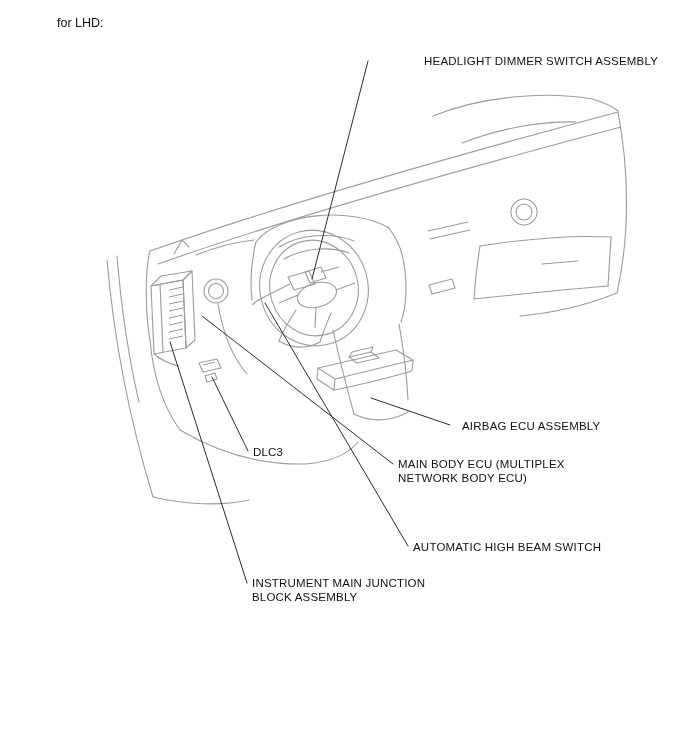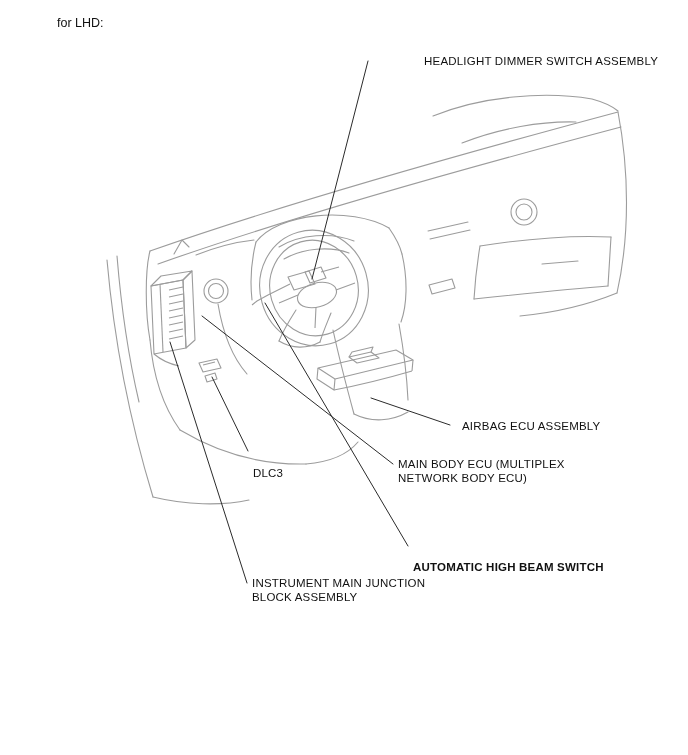--- a/index.html
+++ b/index.html
@@ -34,22 +34,22 @@
     font-size: 11.5px;
     line-height: 14px;
     letter-spacing: 0.2px;
   }
   .callout-line {
     white-space: nowrap;
   }
   .c1 { left: 376px; top: 54px; padding-left: 48px; }
   .c2 { left: 455px; top: 419px; margin-left: 7px; }
   .c3 { left: 398px; top: 457px; }
-  .c4 { left: 253px; top: 466px; }
-  .c5 { left: 413px; top: 560px; font-weight: bold; }
+  .c4 { left: 253px; top: 445px; }
+  .c5 { left: 413px; top: 540px; }
   .c6 { left: 252px; top: 576px; }
 </style>
 </head>
 <body>
 
 <div class="stage">
 
   <div class="variant-label">for LHD:</div>
 
   <svg class="art-svg" width="688" height="755" viewBox="0 0 688 755">

